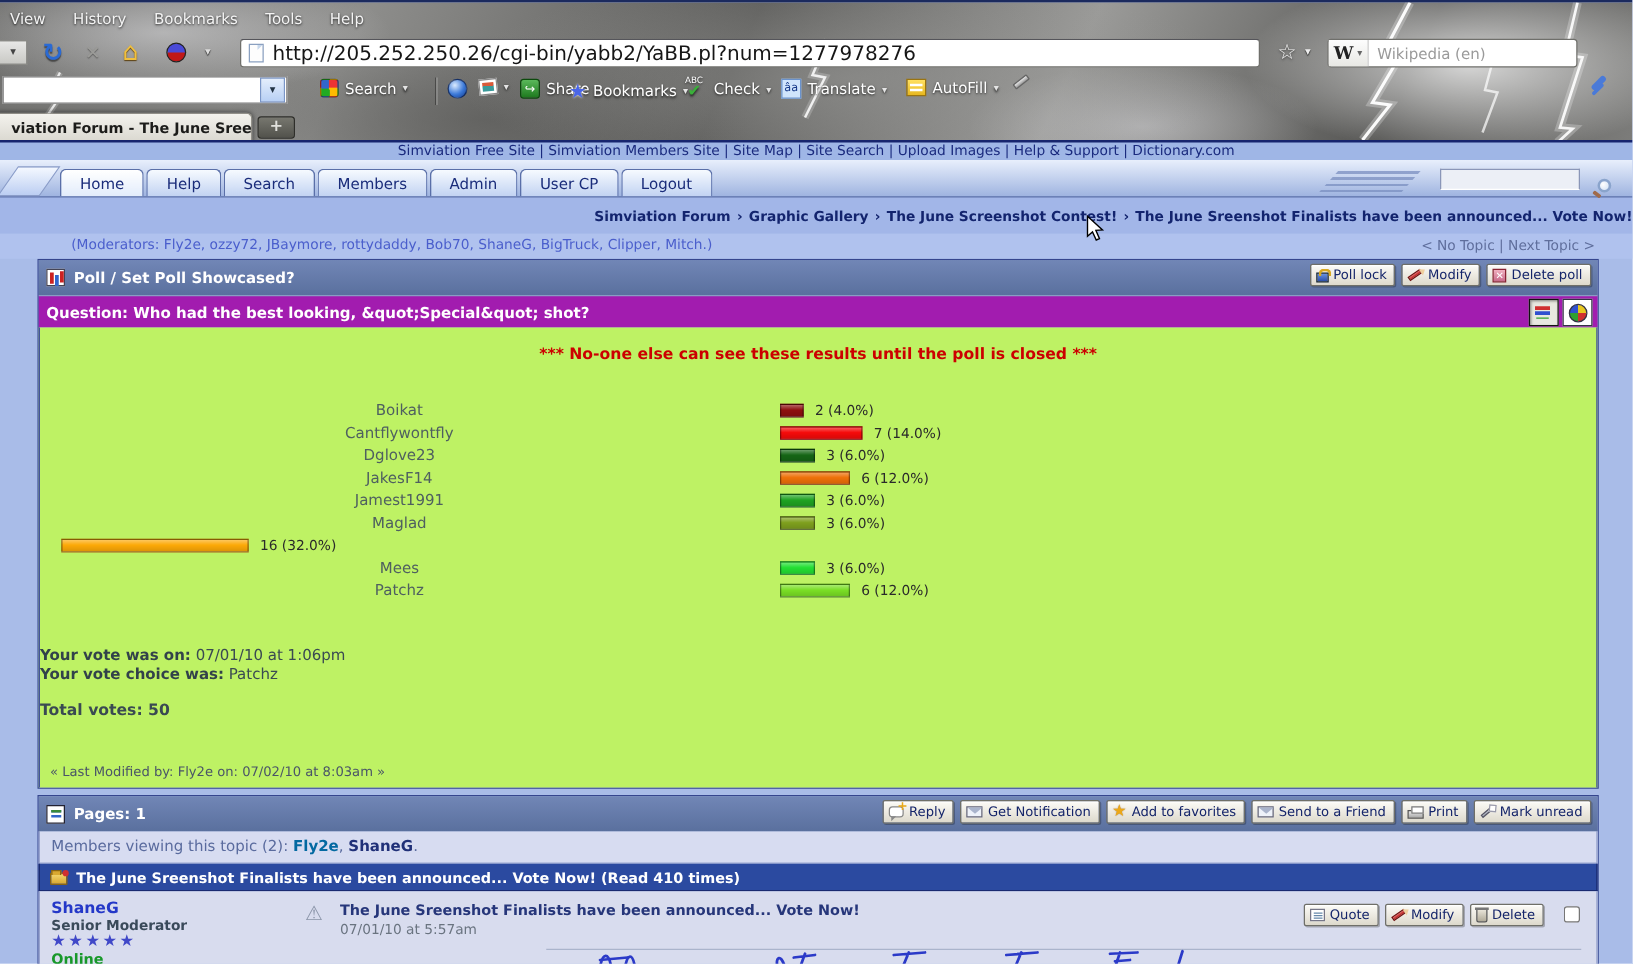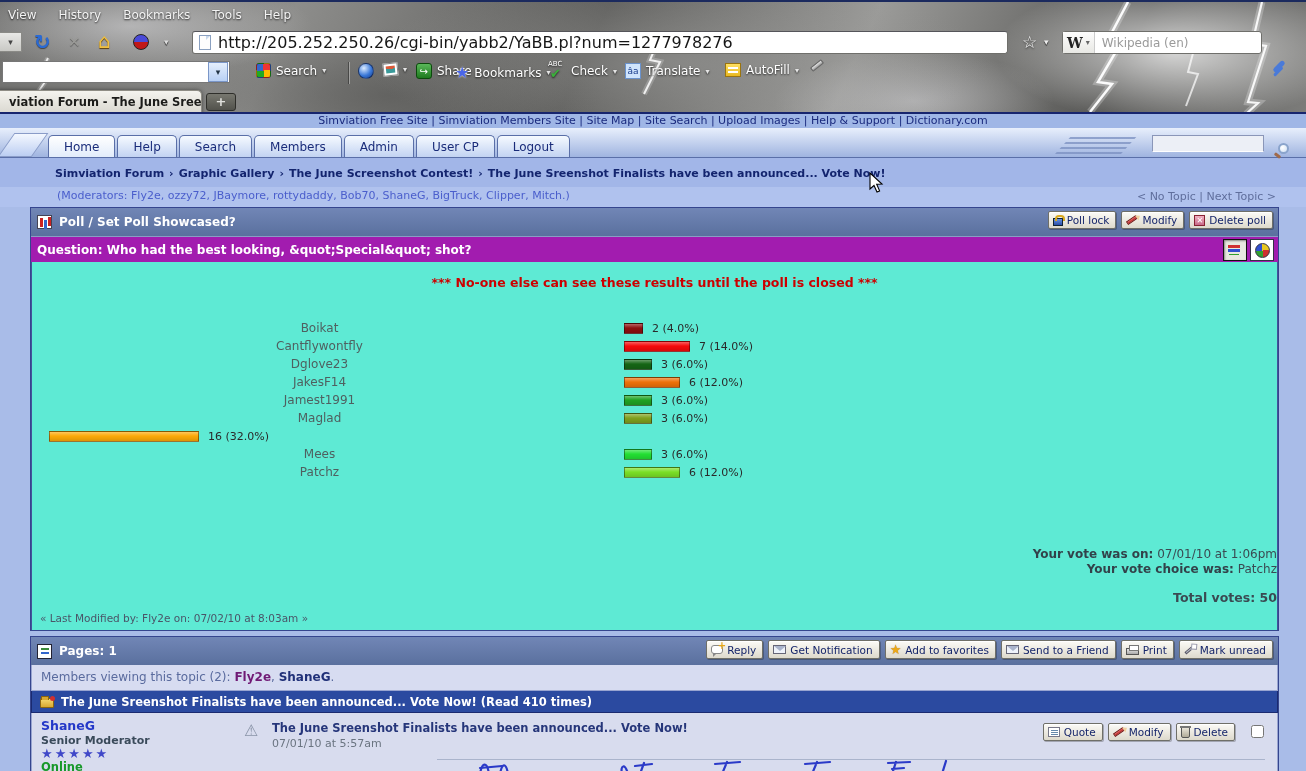--- a/index.html
+++ b/index.html
@@ -112,21 +112,21 @@
   .nav-deco { position:absolute; right:176px; bottom:3px; width:66px; height:20px; transform:skewX(-42deg);
     background:repeating-linear-gradient(180deg, transparent 0 3px, #7a8fc0 3px 5px); opacity:.75; }
   .nav-search { position:absolute; right:42px; bottom:5px; width:112px; height:17px; background:#eceff6;
     border:1px solid #8a96b8; border-bottom-color:#fff; }
   .mag-ico { position:absolute; right:17px; bottom:3px; width:11px; height:11px; border:2px solid #8aa4cc;
     border-radius:50%; background:radial-gradient(circle at 35% 35%, #fff, #cfe0f4); }
   .mag-ico::after { content:""; position:absolute; left:-6px; top:9px; width:7px; height:3px; background:#a06a4a;
     transform:rotate(38deg); border-radius:1px; }
 
   #breadcrumb { height:29px; background:#a2b6e8; padding:9px 0 0 55px; font-size:11px; font-weight:bold;
-    color:#13246e; white-space:nowrap; }
+    color:#13246e; white-space:nowrap;text-align:right; }
   #breadcrumb .sep { margin:0 5px; }
 
   #modbar { height:20px; background:#b0c2ee; font-size:11px; color:#4a5ecc; padding-left:57px;
     line-height:18px; position:relative; }
   #modbar .tn { position:absolute; right:30px; top:1px; color:#5f6e9c; }
   #modbar .tn b { font-weight:normal; }
 
   #tablezone { padding:0 27px 0 30px; }
   .tbl { border:1px solid #35458e; }
 
@@ -182,41 +182,41 @@
     font-size:12px; padding:6px 6px 0; position:relative; }
   .chart-btns { position:absolute; right:4px; top:2px; display:flex; gap:3px; }
   .cbtn { width:24px; height:22px; background:#fff; border:1px solid #334; display:flex; align-items:center; justify-content:center; cursor:pointer; }
   .cbtn.pressed { background:#e8e8e0; border-color:#111; box-shadow:inset 1px 1px 2px rgba(0,0,0,.4); }
   .bars-glyph { width:14px; height:12px; position:relative; }
   .bars-glyph::after { content:""; position:absolute; left:0; top:1px; width:12px; height:3px; background:#d03030;
     box-shadow:0 4px 0 0 #3050d0, 0 8px 0 -1px #30a030; }
   .pie-glyph { width:15px; height:15px; border-radius:50%; border:1px solid #334;
     background:conic-gradient(#e8c820 0 25%, #d03030 25% 50%, #30a030 50% 75%, #3050d0 75%); }
 
-  #whitearea { background:#5eead4; border-left:1px solid #44549a; border-right:1px solid #44549a;
+  #whitearea { background:#bef264; border-left:1px solid #44549a; border-right:1px solid #44549a;
     min-height:368px; padding-top:13px; position:relative; }
   .notice { text-align:center; color:#c00; font-weight:bold; font-size:12.5px; }
 
   #chart { margin-top:29px; }
   .poll-row { display:flex; align-items:center; height:18px; }
   .poll-label { width:575px; text-align:center; font-size:12px; color:#4f6060; }
   .poll-bar { margin-left:17px; height:11px; border:1px solid rgba(0,0,0,.4);
     background-image:linear-gradient(rgba(255,255,255,.35), rgba(255,255,255,0) 45%, rgba(0,0,0,.12)); }
   .poll-val { margin-left:9px; font-size:11px; color:#2a2a2a; }
 
-  #voteinfo { margin-top:66px; text-align:right; font-size:12px; color:#3a4a52; line-height:15px; }
+  #voteinfo { margin-top:36px; text-align:left; font-size:12px; color:#3a4a52; line-height:15px; }
   #voteinfo b { color:#32424a; }
   .totals { margin-top:13px; font-weight:bold; font-size:12.5px; }
   .lastmod { position:absolute; left:8px; bottom:6px; font-size:10.5px; color:#4a5568; }
 
   .gap { height:5px; }
 
   #membersbar { height:26px; background:#d7dcf1; border:1px solid #98a4d0; border-top:none;
     font-size:12px; color:#5a6b9e; padding:5px 0 0 9px; }
-  #membersbar .u1 { color:#701a75; font-weight:bold; }
+  #membersbar .u1 { color:#0369a1; font-weight:bold; }
   #membersbar .u2 { color:#203078; font-weight:bold; }
 
   #topicbar { height:22px; background:#2b4aa0; color:#fff; font-weight:bold; font-size:11.5px;
     display:flex; align-items:center; gap:7px; padding-left:8px; border:1px solid #1a2a70; border-top:none; }
 
   #postrow { background:#d8dcee; border:1px solid #98a4d0; border-top:none; height:60px; display:flex; position:relative; }
   .post-left { width:200px; padding:5px 0 0 9px; }
   .p-author { color:#2438c8; font-weight:bold; font-size:12.5px; }
   .p-rank { color:#3a4a5a; font-weight:bold; font-size:11px; margin-top:1px; }
   .p-stars { color:#4048c8; font-size:13px; letter-spacing:2px; line-height:13px; }

